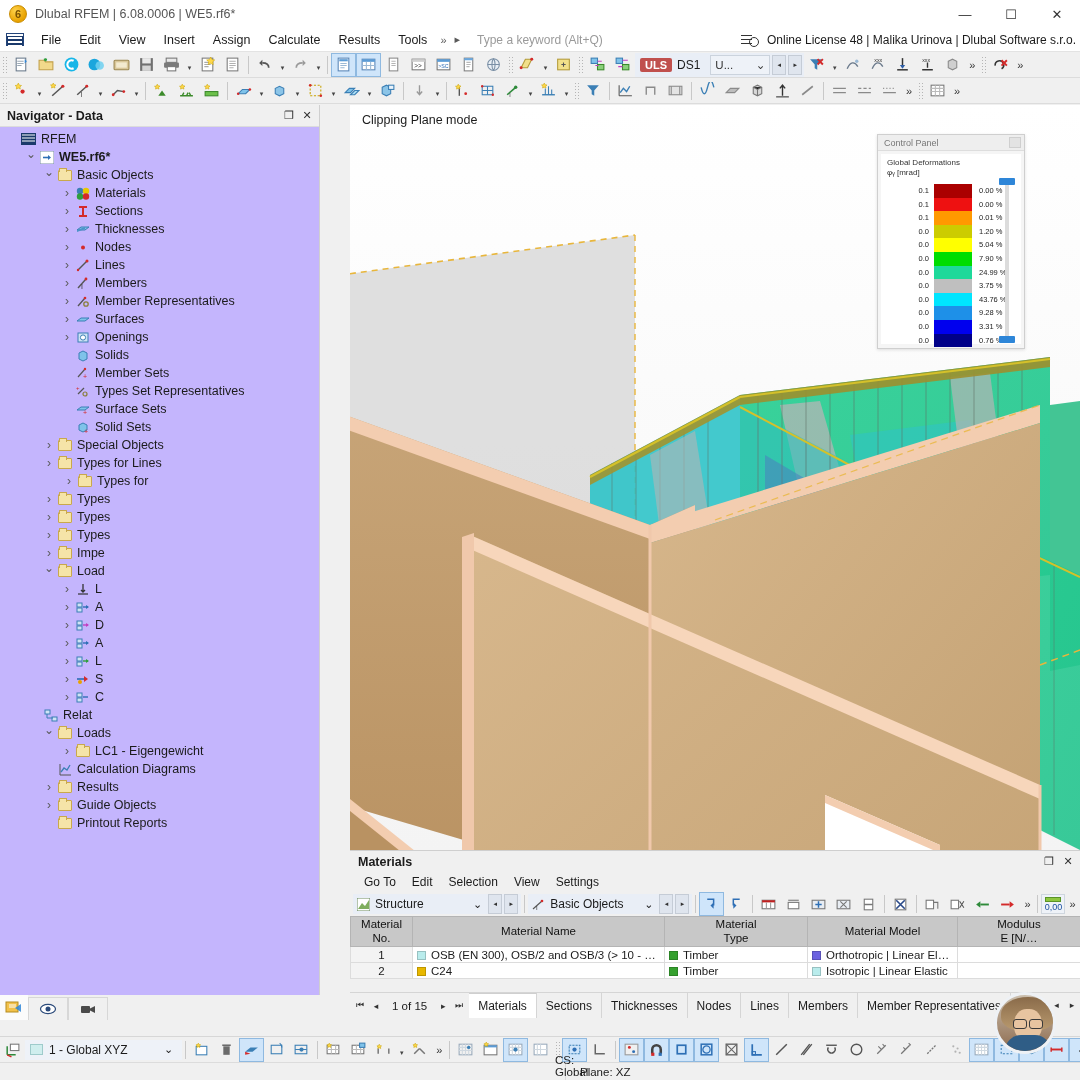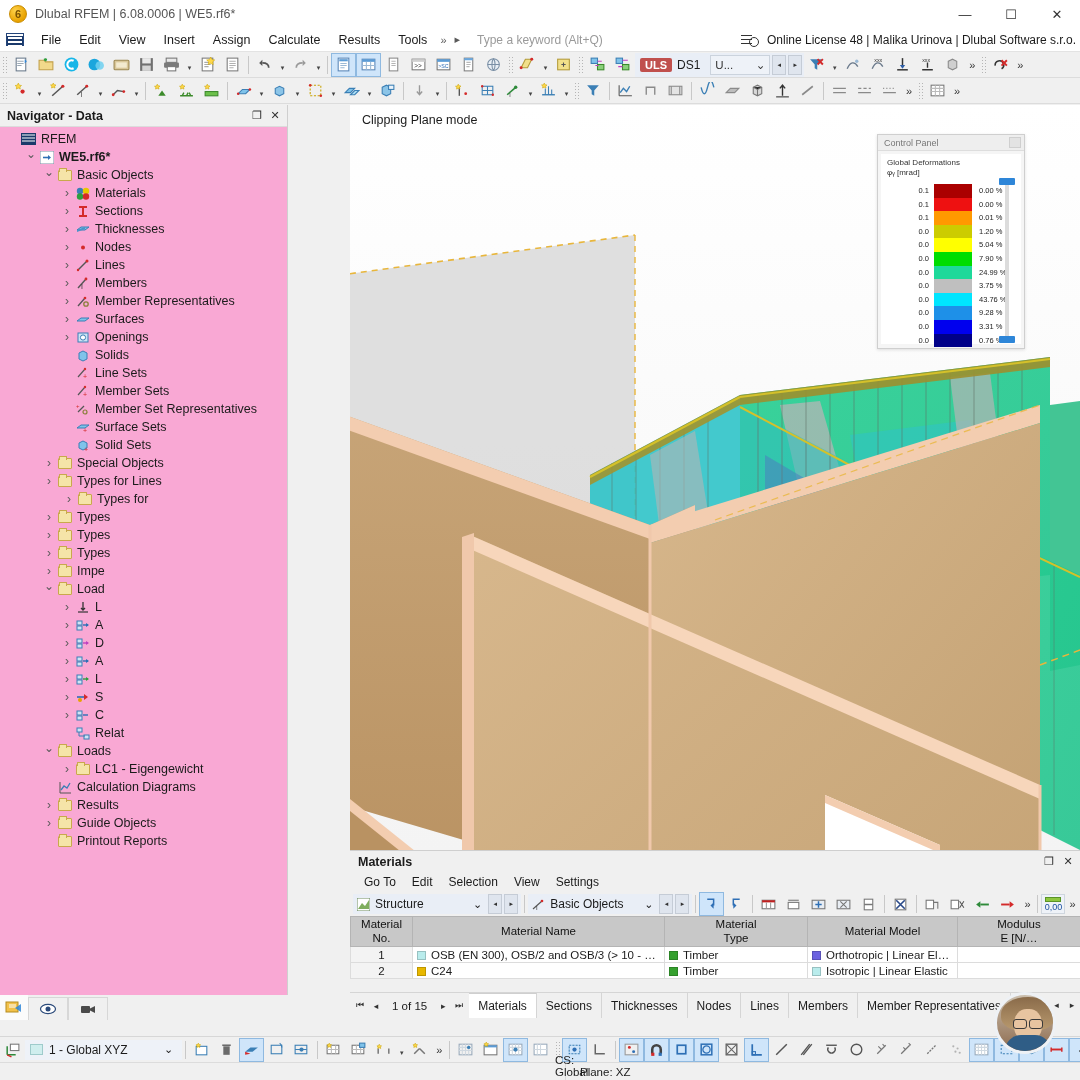--- a/index.html
+++ b/index.html
@@ -109,22 +109,22 @@
   }
   .combo-wrap{ background:#e9eef6; display:flex;align-items:center; height:24px; padding:0 2px; flex:0 0 auto;}
   .navbtn{width:14px;height:20px;background:#dfe5ee;border:1px solid #c5ccd6;
     display:flex;align-items:center;justify-content:center;font-size:7px;color:#333;margin-left:2px;flex:0 0 auto;}
 
   
   .ic { width:17px;height:17px; display:block; }
 
   
   .navigator {
-    position:absolute; left:0; top:105px; width:288px; height:890px;
-    background:#f9a8d4; border-right:1px solid #cfcfcf;
+    position:absolute; left:0; top:105px; width:320px; height:890px;
+    background:#c4b5fd; border-right:1px solid #cfcfcf;
   }
   .nav-head {
     height:22px; background:#f0f0f0; display:flex; align-items:center;
     padding:0 4px 0 7px; border-bottom:1px solid #dcdcdc;
   }
   .nav-head-title { font-weight:bold; font-size:12.5px; color:#1b1b1b; }
   .nav-head-btns { margin-left:auto; display:flex; gap:2px; }
   .nav-hbtn { width:16px;height:16px;display:flex;align-items:center;justify-content:center;
      font-size:11px;color:#333; }
   .tree { padding:3px 0 0 0; font-size:12.5px; position:relative; }
@@ -838,43 +838,32 @@
         </div>
         <div class="tnode" style="padding-left: 60px;">
           <span class="texp "></span>
           <span class="tico">
             <svg width="14" height="13" viewBox="0 0 14 13">
               <path d="M2 10L9 2" stroke="#555" stroke-width="1.2"></path>
               <circle cx="9" cy="2" r="1.2" fill="#d42a2a"></circle>
               <text x="7" y="12" font-size="7" fill="#d42a2a">+</text>
             </svg>
           </span>
-          <span class="tlabel">Line Sets</span>
-        </div>
-        <div class="tnode" style="padding-left: 60px;">
-          <span class="texp "></span>
-          <span class="tico">
-            <svg width="14" height="13" viewBox="0 0 14 13">
-              <path d="M2 10L9 2" stroke="#555" stroke-width="1.2"></path>
-              <circle cx="9" cy="2" r="1.2" fill="#d42a2a"></circle>
-              <text x="7" y="12" font-size="7" fill="#d42a2a">+</text>
-            </svg>
-          </span>
           <span class="tlabel">Member Sets</span>
         </div>
         <div class="tnode" style="padding-left: 60px;">
           <span class="texp "></span>
           <span class="tico">
             <svg width="14" height="13" viewBox="0 0 14 13">
               <path d="M2 9L8 3" stroke="#555" stroke-width="1.2"></path>
               <circle cx="9" cy="9" r="2" fill="none" stroke="#8a7f3a" stroke-width="1.2"></circle>
               <text x="0" y="5" font-size="6" fill="#d42a2a">+</text>
             </svg>
           </span>
-          <span class="tlabel">Member Set Representatives</span>
+          <span class="tlabel">Types Set Representatives</span>
         </div>
         <div class="tnode" style="padding-left: 60px;">
           <span class="texp "></span>
           <span class="tico">
             <svg width="14" height="13" viewBox="0 0 14 13">
               <path d="M1 7l4-3h8l-4 3z" fill="#7fc3ea" stroke="#3b7fb5"></path>
               <text x="7" y="12" font-size="7" fill="#d42a2a">+</text>
             </svg>
           </span>
           <span class="tlabel">Surface Sets</span>
@@ -1018,21 +1007,21 @@
           <span class="texp closed"></span>
           <span class="tico">
             <svg width="14" height="13" viewBox="0 0 14 13">
               <rect x="1" y="2" width="5" height="4" fill="#cfe3f5" stroke="#3b7fb5"></rect>
               <rect x="1" y="7" width="5" height="4" fill="#cfe3f5" stroke="#3b7fb5"></rect>
               <path d="M7 6h5" stroke="#2e6fb5" stroke-width="1.4"></path>
             </svg>
           </span>
           <span class="tlabel">C</span>
         </div>
-        <div class="tnode" style="padding-left: 60px;">
+        <div class="tnode" style="padding-left: 28px;">
           <span class="texp "></span>
           <span class="tico">
             <svg width="14" height="13" viewBox="0 0 14 13">
               <rect x="1" y="1" width="5" height="4" fill="#cfe3f5" stroke="#3b7fb5"></rect>
               <rect x="8" y="8" width="5" height="4" fill="#cfe3f5" stroke="#3b7fb5"></rect>
               <path d="M3 5v4h6" stroke="#3b7fb5" fill="none"></path>
             </svg>
           </span>
           <span class="tlabel">Relat</span>
         </div>

